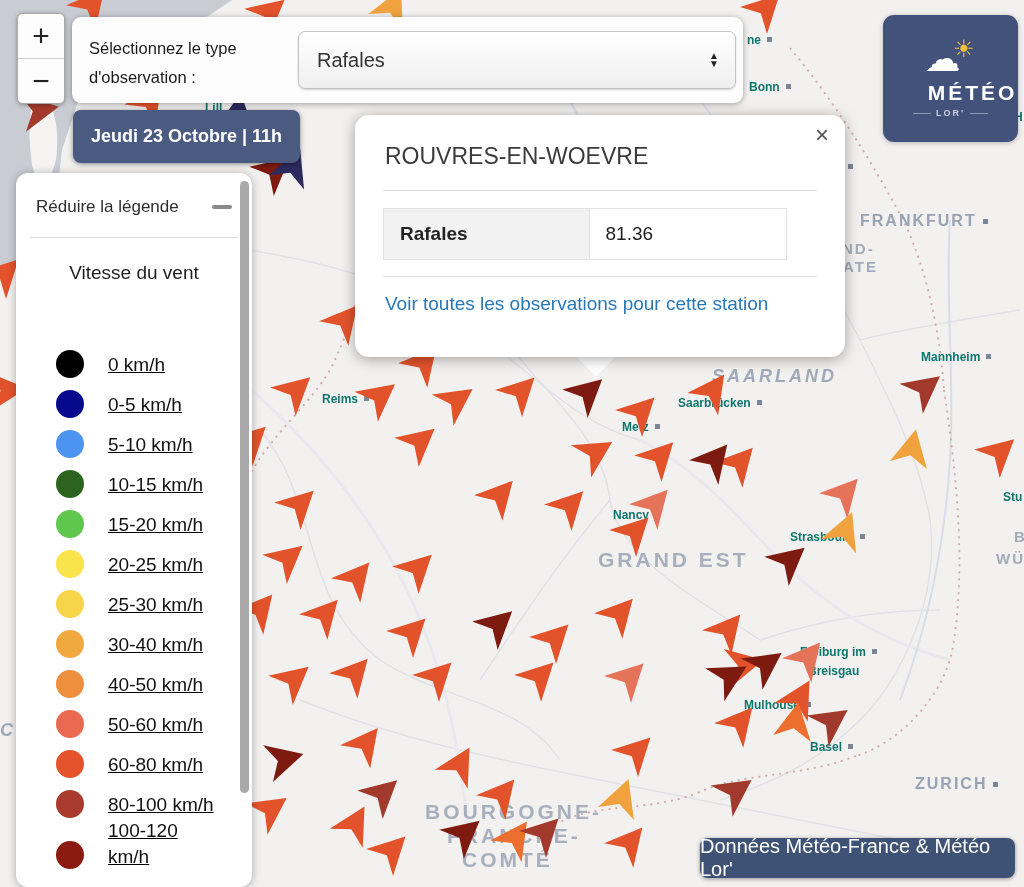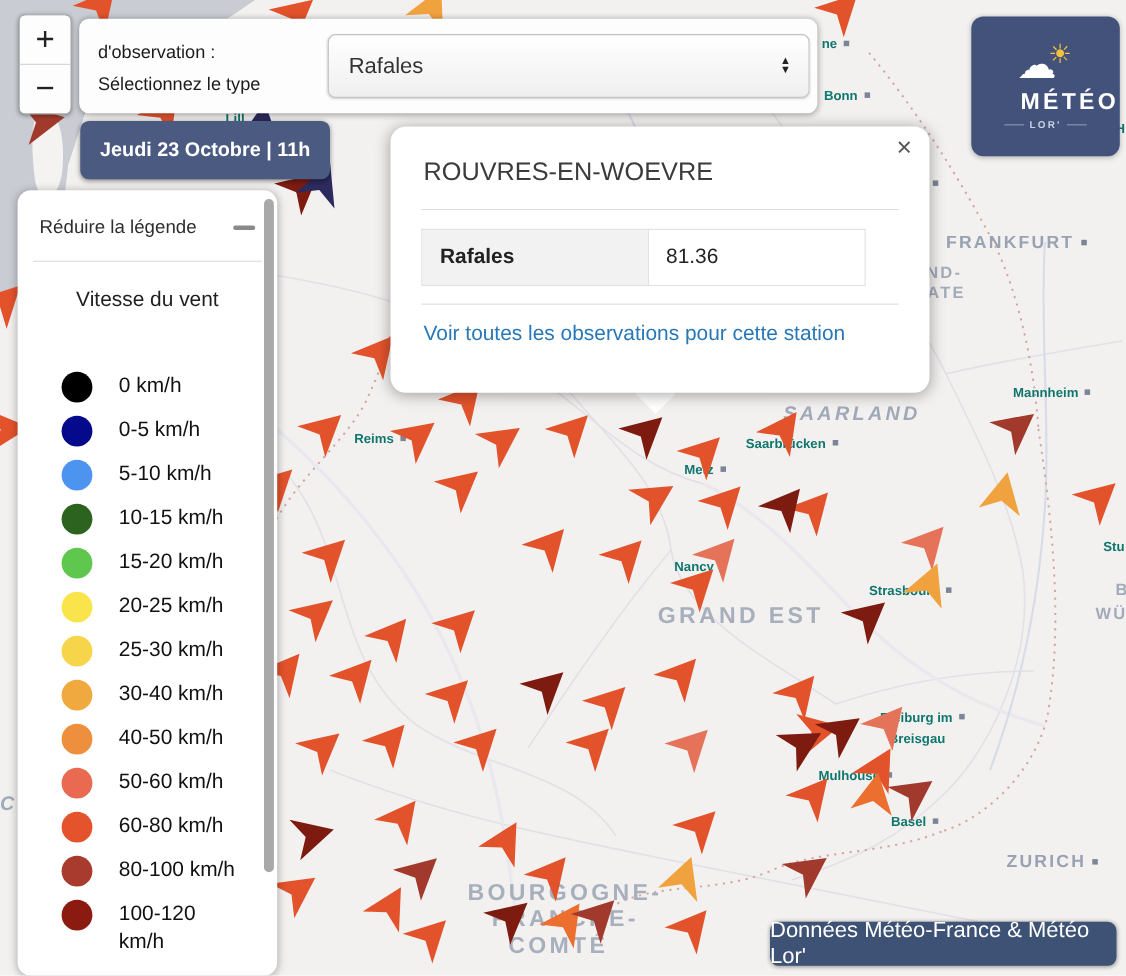--- a/index.html
+++ b/index.html
@@ -36,21 +36,21 @@
     align-items:center;justify-content:center;z-index:9;cursor:pointer;}
   
   .legend{position:absolute;left:16px;top:173px;width:236px;height:714px;background:#fff;border-radius:12px;
     box-shadow:0 1px 8px rgba(0,0,0,.3);z-index:9;overflow:hidden;}
   .legend-head{display:flex;align-items:center;justify-content:space-between;padding:24px 20px 0 20px;cursor:pointer;}
   .legend-head .txt{font-size:17px;color:#2e2e2e;}
   .dashicon{width:20px;height:4px;background:#8a8a8a;border-radius:2px;}
   .legend-divider{height:1px;background:#ddd;margin:20px 14px 0 14px;}
   .legend-title{text-align:center;font-size:19px;color:#1f1f1f;margin-top:24px;}
   .legend-items{margin-top:54px;}
-  .legend-item{display:flex;align-items:flex-start;padding:0 0 0 40px;min-height:40px;}
+  .legend-item{display:flex;align-items:flex-end;padding:0 0 0 40px;min-height:40px;text-decoration:underline;}
   .legend-dot{width:28px;height:28px;border-radius:50%;flex-shrink:0;}
   .legend-label{font-size:19px;color:#111;margin-left:24px;max-width:113px;line-height:1.35;}
   .legend-scrollbar{position:absolute;right:3px;top:8px;width:9px;height:612px;background:#A9A9A9;border-radius:5px;cursor:pointer;}
   
   .popup{position:absolute;left:355px;top:115px;width:490px;height:242px;background:#fff;border-radius:14px;
     box-shadow:0 2px 14px rgba(0,0,0,.35);z-index:11;box-sizing:border-box;padding:20px 24px;}
   .popup-tail{position:absolute;left:228px;top:230px;width:26px;height:26px;background:#fff;transform:rotate(45deg);z-index:10;}
   .popup-close{position:absolute;right:16px;top:8px;font-size:24px;color:#555;cursor:pointer;line-height:1;}
   .popup-title{font-size:23px;color:#3B3B3B;margin:8px 0 20px 6px;}
   .popup-hr{height:1px;background:#DCDCDC;margin:0 4px;}
@@ -375,22 +375,22 @@
         </svg></div>
     </div>
 
   <div class="zoomctl">
     <div class="zoombtn">+</div>
     <div class="zoombtn">−</div>
   </div>
 
   <div class="topbar">
     <div class="topbar-label">
+      <div>Sélectionnez le type</div>
       <div>d'observation :</div>
-      <div>Sélectionnez le type</div>
     </div>
     <div class="selectbox">
       <span class="val">Rafales</span>
       <span class="sel-arrows">
           <span>▲</span>
           <span>▼</span>
         </span>
     </div>
   </div>
 

